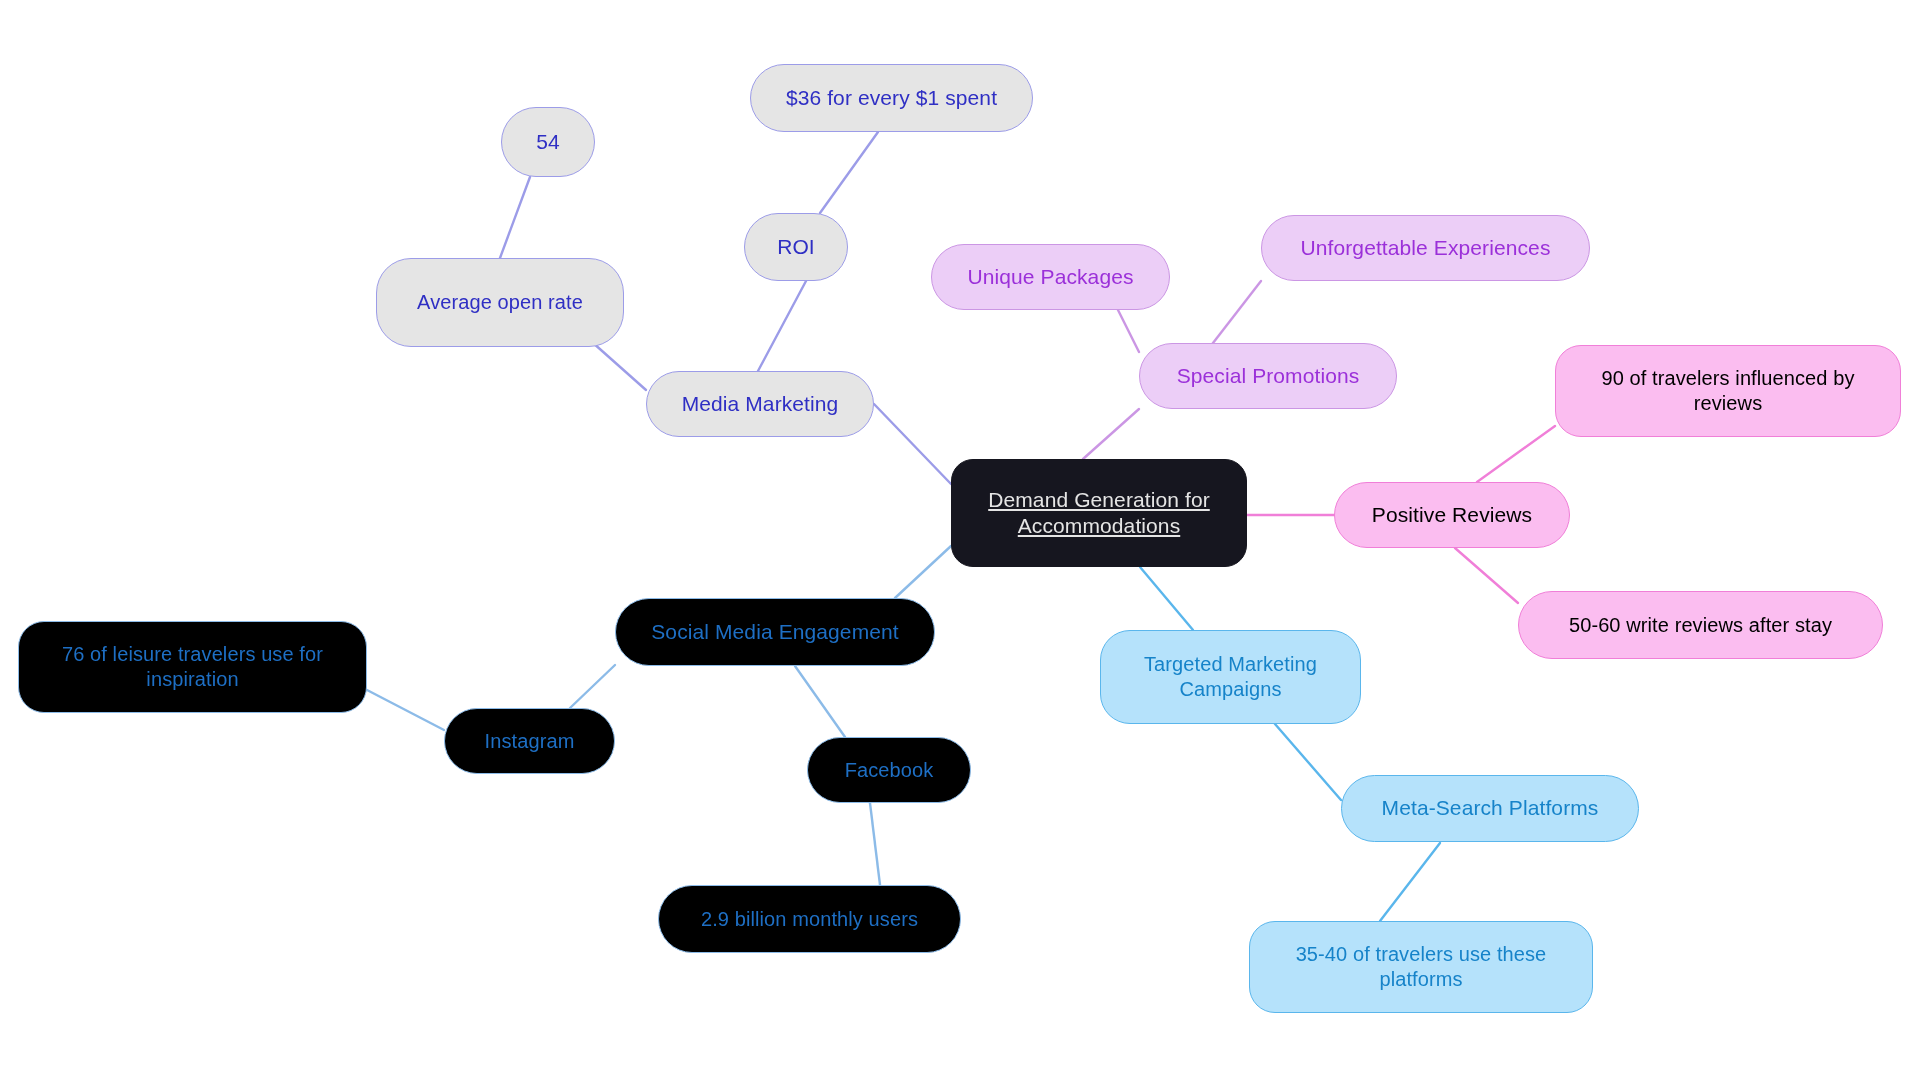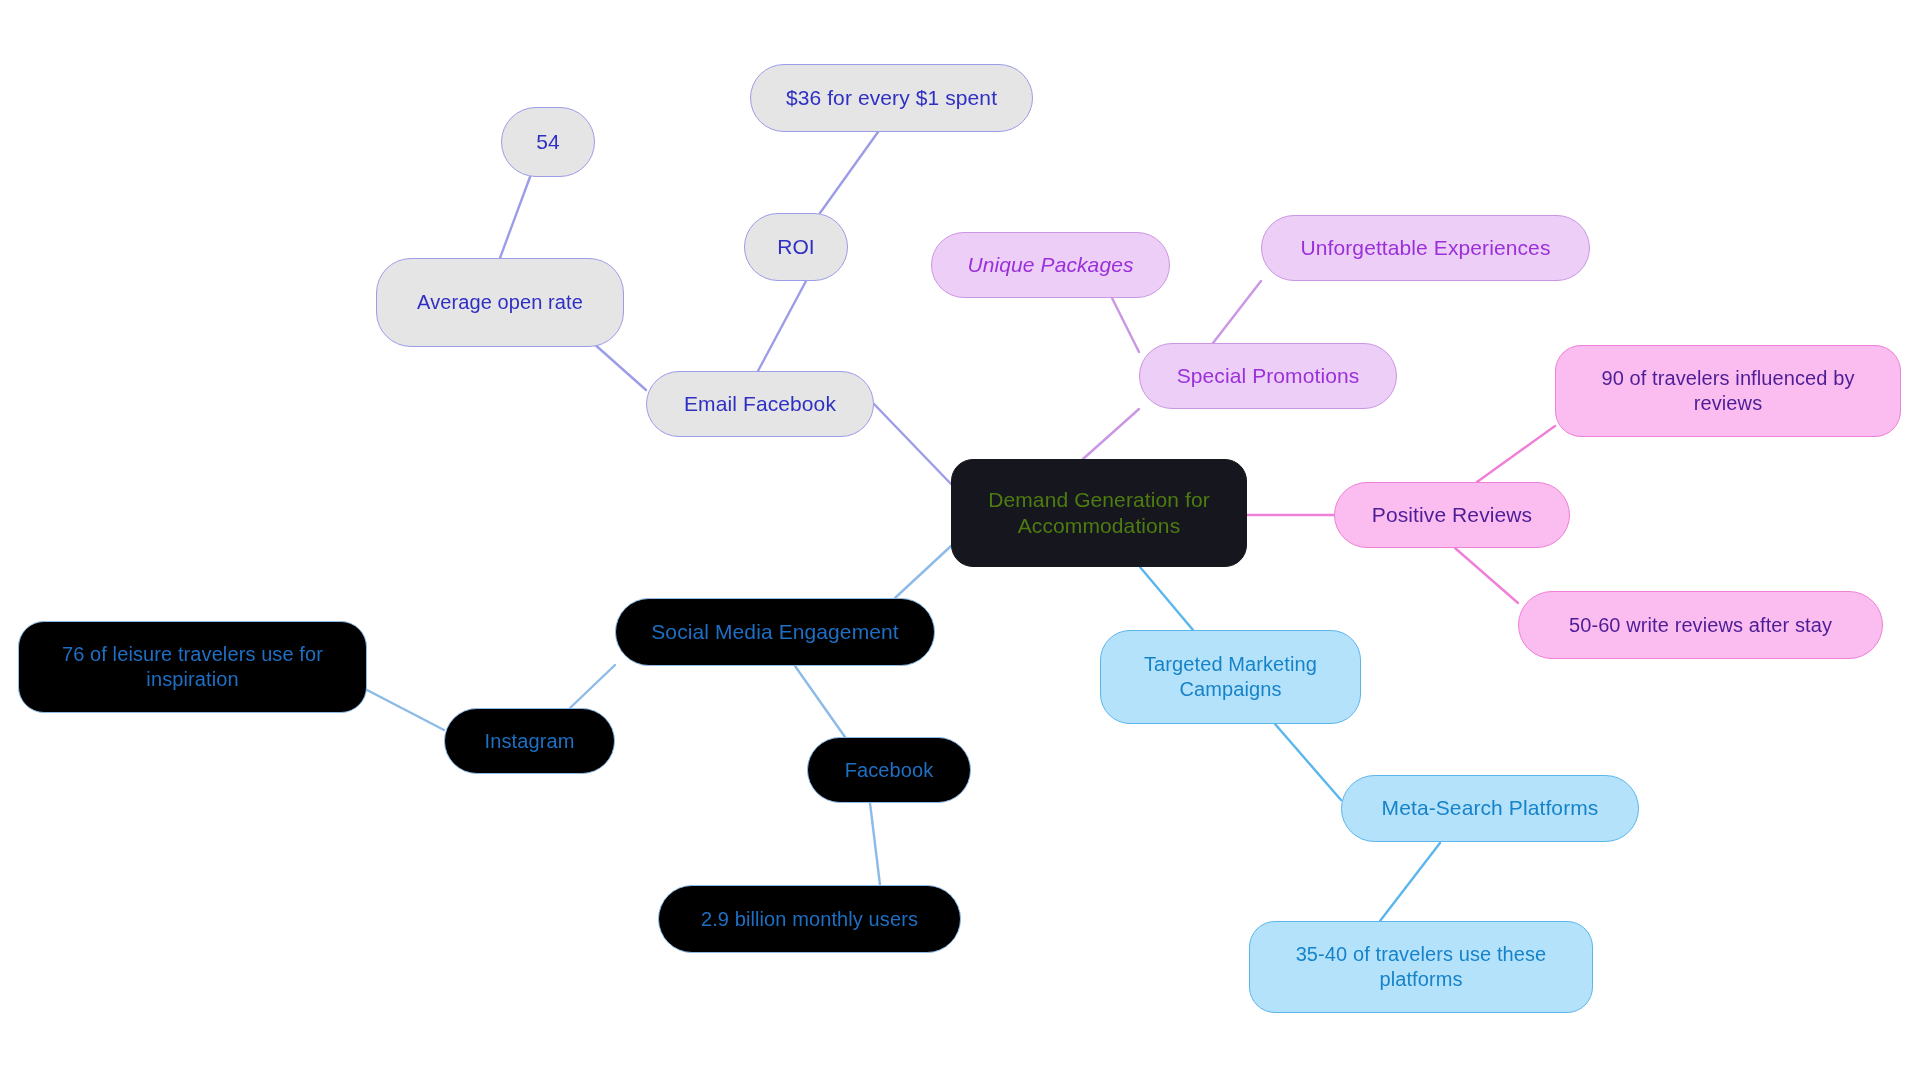--- a/index.html
+++ b/index.html
@@ -38,39 +38,40 @@
     border-style: solid;
     border-width: 1.5px;
     line-height: 1.25;
     white-space: pre-line;
     letter-spacing: 0.1px;
     z-index: 5;
   }
   .node-root {
     background: #16161f;
     border-color: #16161f;
-    color: #4d7c0f;
+    color: #e5e5e5;
     border-radius: 22px;
     font-size: 21px;
     z-index: 6;
+    text-decoration: underline;
   }
   .node-purple {
     background: #e5e5e5;
     border-color: #9c9ce8;
     color: #2f2fc4;
   }
   .node-orchid {
     background: #eccef7;
     border-color: #cb96e4;
     color: #9b30d9;
   }
   .node-pink {
     background: #fbbdf0;
     border-color: #f07fd8;
-    color: #4c1d95;
+    color: #000000;
   }
   .node-lightblue {
     background: #000000;
     border-color: #8cbbe8;
     color: #1e6fc4;
   }
   .node-cyan {
     background: #b5e2fb;
     border-color: #5ab6ec;
     color: #1683c9;
@@ -101,27 +102,27 @@
         <path d="M 870 803 L 880 885" stroke="#8cbbe8" stroke-width="2.4" fill="none" stroke-linecap="round"></path>
         <path d="M 1140 567 L 1193 630" stroke="#5ab6ec" stroke-width="2.4" fill="none" stroke-linecap="round"></path>
         <path d="M 1341 800 L 1275 724" stroke="#5ab6ec" stroke-width="2.4" fill="none" stroke-linecap="round"></path>
         <path d="M 1440 843 L 1380 921" stroke="#5ab6ec" stroke-width="2.4" fill="none" stroke-linecap="round"></path>
       </g>
   </svg>
 
   <div id="node-layer">
       <div class="node node-root" style="left: 951px; top: 459px; width: 296px; height: 108px; border-radius: 22px; font-size: 21px;">Demand Generation for
 Accommodations</div>
-      <div class="node node-purple" style="left: 646px; top: 371px; width: 228px; height: 66px; border-radius: 33px; font-size: 21px;">Email Facebook</div>
+      <div class="node node-purple" style="left: 646px; top: 371px; width: 228px; height: 66px; border-radius: 33px; font-size: 21px;">Media Marketing</div>
       <div class="node node-purple" style="left: 376px; top: 258px; width: 248px; height: 89px; border-radius: 35px; font-size: 20px;">Average open rate</div>
       <div class="node node-purple" style="left: 501px; top: 107px; width: 94px; height: 70px; border-radius: 35px; font-size: 21px;">54</div>
       <div class="node node-purple" style="left: 744px; top: 213px; width: 104px; height: 68px; border-radius: 34px; font-size: 21px;">ROI</div>
       <div class="node node-purple" style="left: 750px; top: 64px; width: 283px; height: 68px; border-radius: 34px; font-size: 21px;">$36 for every $1 spent</div>
       <div class="node node-orchid" style="left: 1139px; top: 343px; width: 258px; height: 66px; border-radius: 33px; font-size: 21px;">Special Promotions</div>
-      <div class="node node-orchid" style="left: 931px; top: 232px; width: 239px; height: 66px; border-radius: 33px; font-size: 21px; font-style: italic;">Unique Packages</div>
+      <div class="node node-orchid" style="left: 931px; top: 244px; width: 239px; height: 66px; border-radius: 33px; font-size: 21px;">Unique Packages</div>
       <div class="node node-orchid" style="left: 1261px; top: 215px; width: 329px; height: 66px; border-radius: 33px; font-size: 21px;">Unforgettable Experiences</div>
       <div class="node node-pink" style="left: 1334px; top: 482px; width: 236px; height: 66px; border-radius: 33px; font-size: 21px;">Positive Reviews</div>
       <div class="node node-pink" style="left: 1555px; top: 345px; width: 346px; height: 92px; border-radius: 26px; font-size: 20px;">90 of travelers influenced by
 reviews</div>
       <div class="node node-pink" style="left: 1518px; top: 591px; width: 365px; height: 68px; border-radius: 34px; font-size: 20px;">50-60 write reviews after stay</div>
       <div class="node node-lightblue" style="left: 615px; top: 598px; width: 320px; height: 68px; border-radius: 34px; font-size: 21px;">Social Media Engagement</div>
       <div class="node node-lightblue" style="left: 444px; top: 708px; width: 171px; height: 66px; border-radius: 33px; font-size: 20px;">Instagram</div>
       <div class="node node-lightblue" style="left: 18px; top: 621px; width: 349px; height: 92px; border-radius: 26px; font-size: 20px;">76 of leisure travelers use for
 inspiration</div>
       <div class="node node-lightblue" style="left: 807px; top: 737px; width: 164px; height: 66px; border-radius: 33px; font-size: 20px;">Facebook</div>

